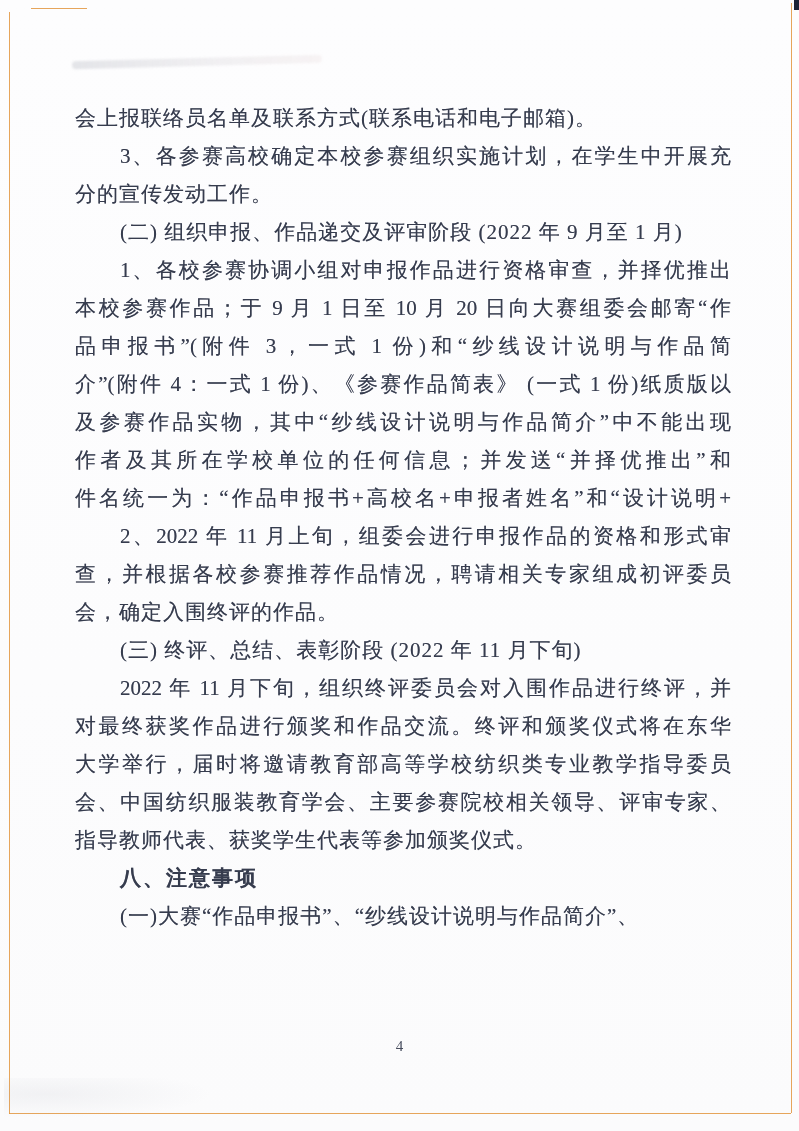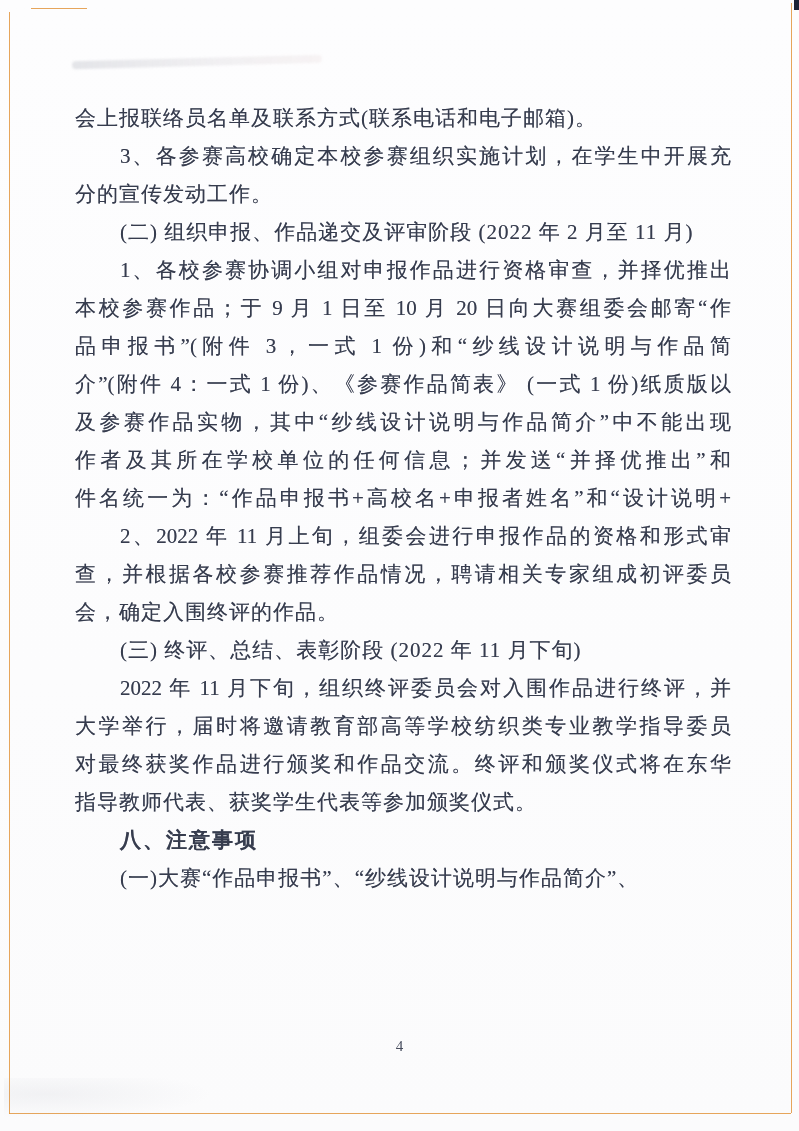--- a/index.html
+++ b/index.html
@@ -75,35 +75,36 @@
   <div class="edge edge-right"></div>
   <div class="edge edge-topdash"></div>
   <div class="corner-mark"></div>
   <div class="streak"></div>
   <div class="smudge-bl"></div>
 
   <div class="content">
     <div class="ln">会上报联络员名单及联系方式(联系电话和电子邮箱)。</div>
     <div class="ln ind j">3、各参赛高校确定本校参赛组织实施计划，在学生中开展充</div>
     <div class="ln">分的宣传发动工作。</div>
-    <div class="ln ind">(二) 组织申报、作品递交及评审阶段 (2022 年 2 月至 11 月)</div>
+    <div class="ln ind">(二) 组织申报、作品递交及评审阶段 (2022 年 9 月至 1 月)</div>
     <div class="ln ind j">1、各校参赛协调小组对申报作品进行资格审查，并择优推出</div>
     <div class="ln j">本校参赛作品；于 9 月 1 日至 10 月 20 日向大赛组委会邮寄“作</div>
     <div class="ln j">品申报书”(附件 3，一式 1 份)和“纱线设计说明与作品简</div>
     <div class="ln j">介”(附件 4：一式 1 份)、《参赛作品简表》 (一式 1 份)纸质版以</div>
     <div class="ln j">及参赛作品实物，其中“纱线设计说明与作品简介”中不能出现</div>
     <div class="ln j">作者及其所在学校单位的任何信息；并发送“并择优推出”和</div>
     <div class="ln j">件名统一为：“作品申报书+高校名+申报者姓名”和“设计说明+</div>
     <div class="ln ind j">2、2022 年 11 月上旬，组委会进行申报作品的资格和形式审</div>
     <div class="ln j">查，并根据各校参赛推荐作品情况，聘请相关专家组成初评委员</div>
     <div class="ln">会，确定入围终评的作品。</div>
     <div class="ln ind">(三) 终评、总结、表彰阶段 (2022 年 11 月下旬)</div>
     <div class="ln ind j">2022 年 11 月下旬，组织终评委员会对入围作品进行终评，并</div>
+    <div class="ln j">对最终获奖作品进行颁奖和作品交流。终评和颁奖仪式将在东华</div>
     <div class="ln j">大学举行，届时将邀请教育部高等学校纺织类专业教学指导委员</div>
-    <div class="ln j">对最终获奖作品进行颁奖和作品交流。终评和颁奖仪式将在东华</div>
+    <div class="ln j">会、中国纺织服装教育学会、主要参赛院校相关领导、评审专家、</div>
     <div class="ln">指导教师代表、获奖学生代表等参加颁奖仪式。</div>
     <div class="ln ind bold">八、注意事项</div>
     <div class="ln ind">(一)大赛“作品申报书”、“纱线设计说明与作品简介”、</div>
   </div>
 
   <div class="page-number">4</div>
 
 </div>
 
 </body></html>

